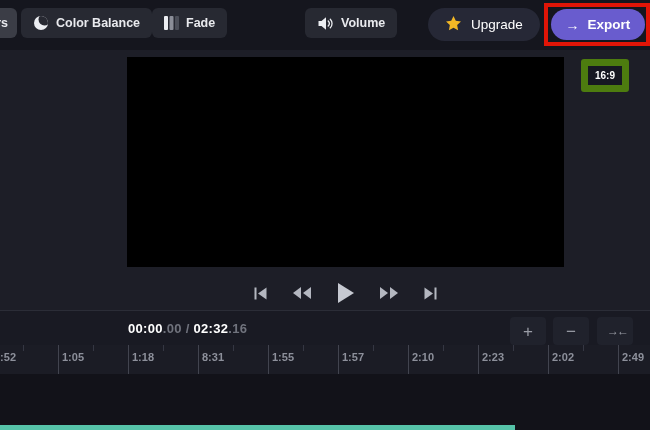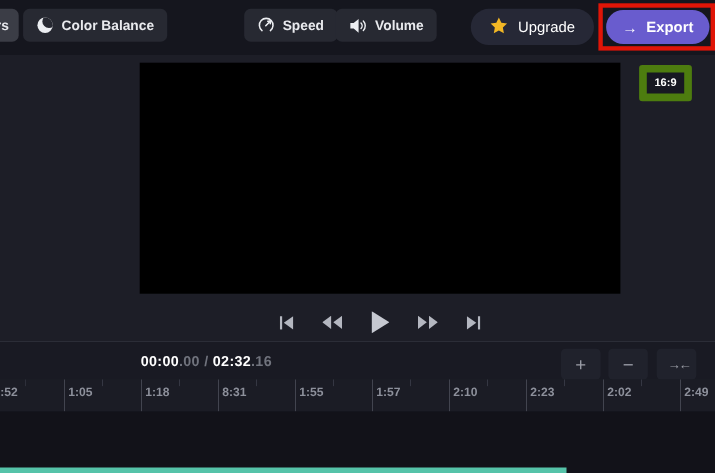--- a/index.html
+++ b/index.html
@@ -95,31 +95,31 @@
                 <circle cx="8" cy="8" r="7"></circle>
               </clipPath>
             </defs>
           <circle cx="8" cy="8" r="7" fill="#eceef2"></circle>
           <circle cx="11.5" cy="4.5" r="6" fill="#272932" clip-path="url(#cbclip)"></circle>
         </svg>
       </span>
       <span>Color Balance</span>
     </button>
 
-
-    <button class="tb-btn" id="btn-speed">
-      <span class="ic">
-        <svg width="16" height="16" viewBox="0 0 16 16" fill="none" stroke="#eceef2" stroke-width="1.4" stroke-linecap="round">
-          <path d="M4.2 12.8 A6.2 6.2 0 1 1 11.8 12.8"></path>
-          <path d="M7.6 8.4 L12 4"></path>
-          <path d="M12 4 l-2.6 .3 M12 4 l-.3 2.6"></path>
-        </svg>
-      </span>
-      <span>Speed</span>
-    </button>
+    <button class="tb-btn" id="btn-fade">
+      <span class="ic">
+        <svg width="15" height="14" viewBox="0 0 15 14">
+          <rect x="0" y="0" width="4" height="14" rx="1" fill="#eceef2"></rect>
+          <rect x="5.5" y="0" width="4" height="14" rx="1" fill="#8b8e98"></rect>
+          <rect x="11" y="0" width="4" height="14" rx="1" fill="#4b4e58"></rect>
+        </svg>
+      </span>
+      <span>Fade</span>
+    </button>
+
 
     <button class="tb-btn" id="btn-volume">
       <span class="ic">
         <svg width="17" height="15" viewBox="0 0 17 15">
           <path d="M1.5 5 h3 L9 1.2 V13.8 L4.5 10 h-3 z" fill="#eceef2"></path>
           <path d="M11.2 5 a3.6 3.6 0 0 1 0 5" stroke="#eceef2" stroke-width="1.3" fill="none" stroke-linecap="round"></path>
           <path d="M13.3 3.2 a6.2 6.2 0 0 1 0 8.6" stroke="#eceef2" stroke-width="1.3" fill="none" stroke-linecap="round"></path>
         </svg>
       </span>
       <span>Volume</span>

